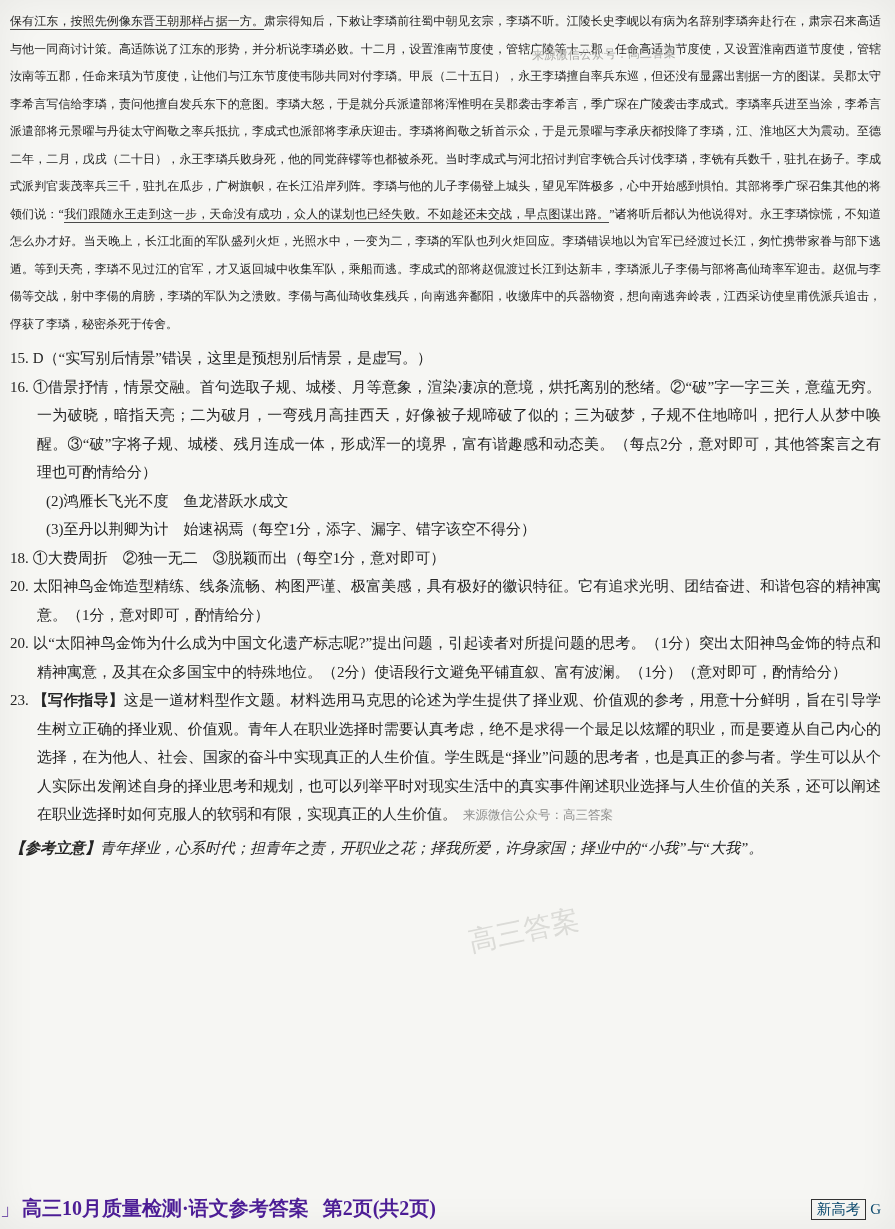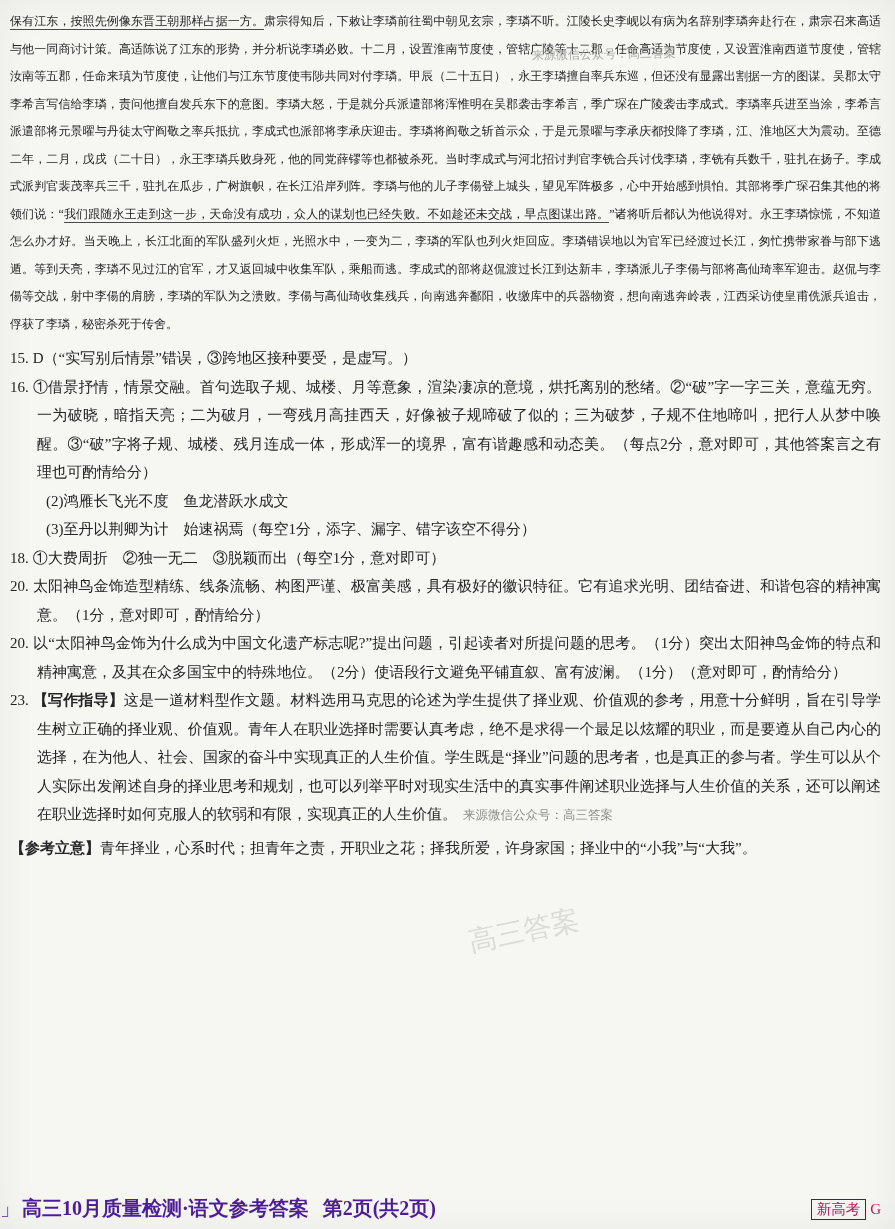--- a/index.html
+++ b/index.html
@@ -33,20 +33,21 @@
   .ans-line.first{text-indent:-27px;}
   .ans-line.cont{text-indent:9px;}
   .ans-label{margin-right:4px;}
   .tag{font-weight:bold;}
   .source-note{color:#8d8d8b;font-size:12.5px;margin-left:6px;}
   .conclusion{
     margin:4px 0 0 0;
     font-size:15px;
     line-height:28.5px;
     text-align:justify;
+    font-style:italic;
   }
   .watermark-top{
     position:absolute;left:532px;top:46px;
     font-size:12px;color:#a9a9a6;
     transform:rotate(-1deg);
     white-space:nowrap;
   }
   .watermark-mid{
     position:absolute;left:468px;top:912px;
     font-size:28px;color:#d2d2ce;opacity:.75;
@@ -58,41 +59,41 @@
     position:absolute;left:0;right:0;bottom:10px;height:24px;
   }
   .footer-center{
     text-align:left;
     font-size:20px;font-weight:bold;color:#4c1d95;
   }
   .footer-bracket{font-weight:normal;margin-right:2px;}
   .footer-page{margin-left:14px;}
   .footer-right{
     position:absolute;right:14px;bottom:-1px;
-    font-size:14.5px;color:#be185d;
+    font-size:14.5px;color:#0c4a6e;
   }
   .edition-box{
     display:inline-block;
     border:1px solid #333;
     padding:0 5px;line-height:19px;
   }
   .edition-letter{margin-left:4px;font-size:15px;}
 </style>
 </head>
 <body>
 
 <div class="page">
   <div class="watermark-top">来源微信公众号：高三答案</div>
   <div class="watermark-mid">高三答案</div>
 
   <div class="content">
     <p id="translation" class="para"><span class="seg u">保有江东，按照先例像东晋王朝那样占据一方。</span><span class="seg">肃宗得知后，下敕让李璘前往蜀中朝见玄宗，李璘不听。江陵长史李岘以有病为名辞别李璘奔赴行在，肃宗召来高适与他一同商讨计策。高适陈说了江东的形势，并分析说李璘必败。十二月，设置淮南节度使，管辖广陵等十二郡，任命高适为节度使，又设置淮南西道节度使，管辖汝南等五郡，任命来瑱为节度使，让他们与江东节度使韦陟共同对付李璘。甲辰（二十五日），永王李璘擅自率兵东巡，但还没有显露出割据一方的图谋。吴郡太守李希言写信给李璘，责问他擅自发兵东下的意图。李璘大怒，于是就分兵派遣部将浑惟明在吴郡袭击李希言，季广琛在广陵袭击李成式。李璘率兵进至当涂，李希言派遣部将元景曜与丹徒太守阎敬之率兵抵抗，李成式也派部将李承庆迎击。李璘将阎敬之斩首示众，于是元景曜与李承庆都投降了李璘，江、淮地区大为震动。至德二年，二月，戊戌（二十日），永王李璘兵败身死，他的同党薛镠等也都被杀死。当时李成式与河北招讨判官李铣合兵讨伐李璘，李铣有兵数千，驻扎在扬子。李成式派判官裴茂率兵三千，驻扎在瓜步，广树旗帜，在长江沿岸列阵。李璘与他的儿子李偒登上城头，望见军阵极多，心中开始感到惧怕。其部将季广琛召集其他的将领们说：“</span><span class="seg u">我们跟随永王走到这一步，天命没有成功，众人的谋划也已经失败。不如趁还未交战，早点图谋出路。</span><span class="seg">”诸将听后都认为他说得对。永王李璘惊慌，不知道怎么办才好。当天晚上，长江北面的军队盛列火炬，光照水中，一变为二，李璘的军队也列火炬回应。李璘错误地以为官军已经渡过长江，匆忙携带家眷与部下逃遁。等到天亮，李璘不见过江的官军，才又返回城中收集军队，乘船而逃。李成式的部将赵侃渡过长江到达新丰，李璘派儿子李偒与部将高仙琦率军迎击。赵侃与李偒等交战，射中李偒的肩膀，李璘的军队为之溃败。李偒与高仙琦收集残兵，向南逃奔鄱阳，收缴库中的兵器物资，想向南逃奔岭表，江西采访使皇甫侁派兵追击，俘获了李璘，秘密杀死于传舍。</span></p>
     <div id="answers">
         <div class="answer-item">
-          <div class="ans-line first"><span class="ans-label">15.</span><span>D（“实写别后情景”错误，③跨地区接种要受，是虚写。）</span></div>
+          <div class="ans-line first"><span class="ans-label">15.</span><span>D（“实写别后情景”错误，这里是预想别后情景，是虚写。）</span></div>
         </div>
         <div class="answer-item">
           <div class="ans-line first"><span class="ans-label">16.</span><span>①借景抒情，情景交融。首句选取子规、城楼、月等意象，渲染凄凉的意境，烘托离别的愁绪。②“破”字一字三关，意蕴无穷。一为破晓，暗指天亮；二为破月，一弯残月高挂西天，好像被子规啼破了似的；三为破梦，子规不住地啼叫，把行人从梦中唤醒。③“破”字将子规、城楼、残月连成一体，形成浑一的境界，富有谐趣感和动态美。（每点2分，意对即可，其他答案言之有理也可酌情给分）</span></div>
         </div>
         <div class="answer-item">
           <div class="ans-line cont">(2)鸿雁长飞光不度　鱼龙潜跃水成文</div>
           <div class="ans-line cont">(3)至丹以荆卿为计　始速祸焉（每空1分，添字、漏字、错字该空不得分）</div>
         </div>
         <div class="answer-item">
           <div class="ans-line first"><span class="ans-label">18.</span><span>①大费周折　②独一无二　③脱颖而出（每空1分，意对即可）</span></div>

